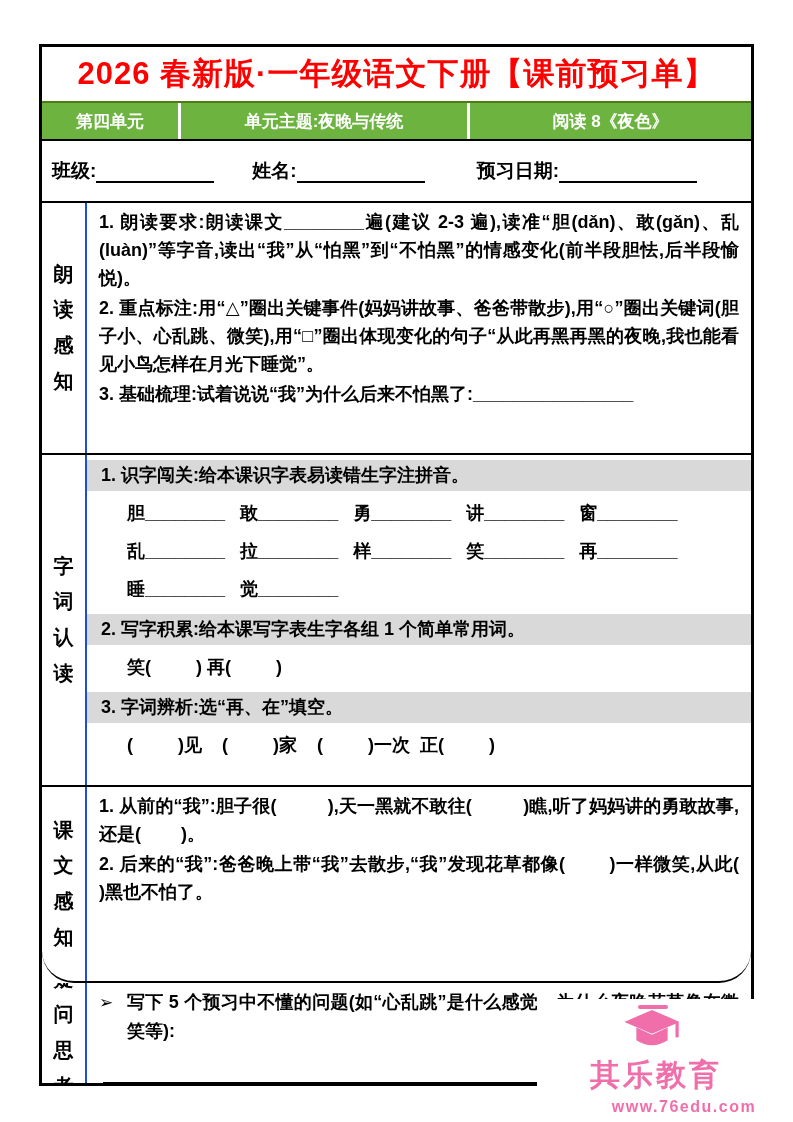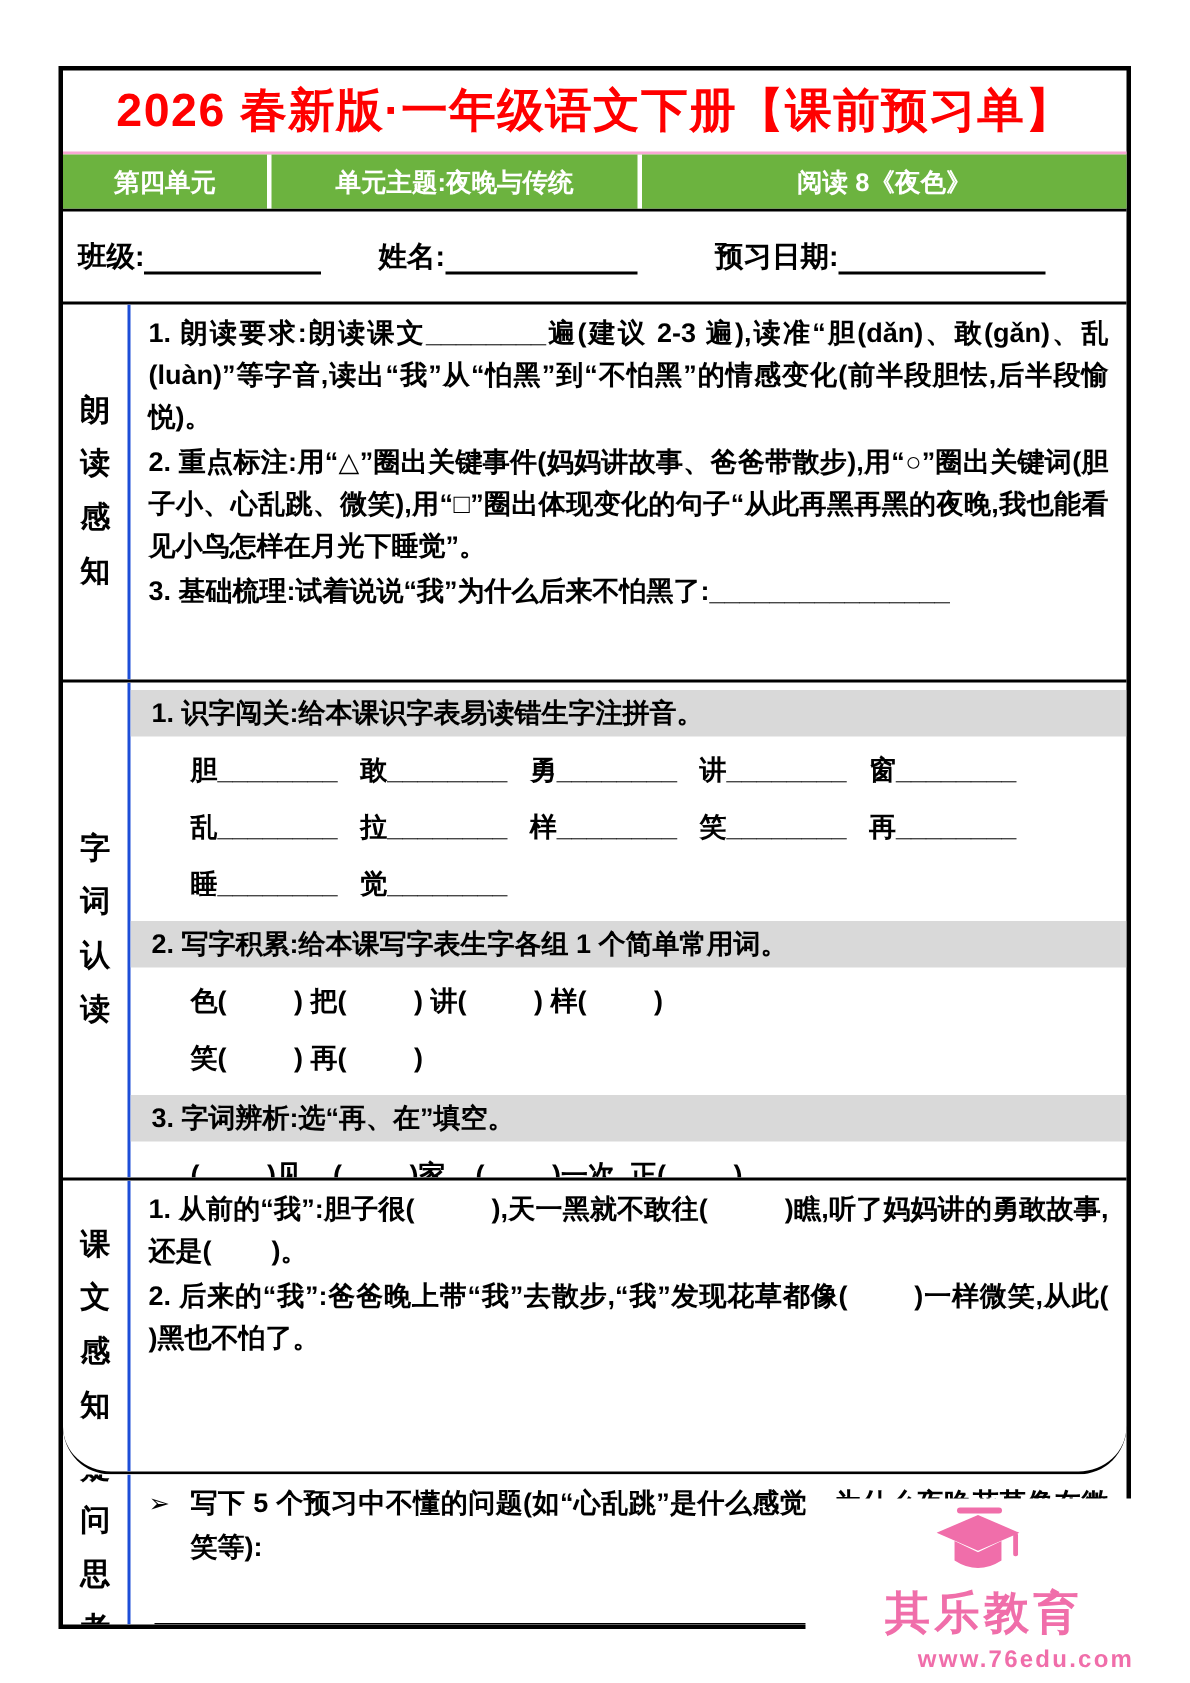--- a/index.html
+++ b/index.html
@@ -17,37 +17,37 @@
     left: 39px; top: 44px;
     width: 715px; height: 1042px;
     border: 3px solid #000;
     background: #fff;
     display: flex;
     flex-direction: column;
   }
 
   .title {
     height: 56px;
-    border-bottom: 2px solid #f9a8d4;
+    border-bottom: 2px solid #4d7c0f;
     display: flex; align-items: center; justify-content: center;
     font-size: 31px; font-weight: 900;
     color: var(--title-red, #ff0000);
     letter-spacing: 1px;
     white-space: nowrap;
   }
 
   .banner { height: 38px; border-bottom: 2px solid #000; display: flex; }
   .bcell {
     background: var(--banner-green, #6cb33f);
     color: #fff; font-weight: 700; font-size: 17px;
     display: flex; align-items: center; justify-content: center;
     white-space: pre;
   }
   .bcell.b1 { width: 136px; }
-  .bcell.b2 { width: 250px; border-left: 3px solid #fff; border-right: 3px solid #fff; }
+  .bcell.b2 { width: 292px; border-left: 3px solid #fff; border-right: 3px solid #fff; }
   .bcell.b3 { flex: 1; }
 
   .info-row {
     height: 62px;
     border-bottom: 2px solid #000;
     display: flex; align-items: center;
     padding: 0 10px;
     font-size: 19px; font-weight: 700;
   }
   .info-label { white-space: pre; }
@@ -183,21 +183,20 @@
     <div class="trow r-zici">
       <div class="tlabel">
         <span>字词认读</span>
       </div>
       <div class="tcontent">
         <div class="gray-bar">1. 识字闯关:给本课识字表易读错生字注拼音。</div>
         <p class="fill">胆________   敢________   勇________   讲________   窗________</p>
         <p class="fill">乱________   拉________   样________   笑________   再________</p>
         <p class="fill">睡________   觉________</p>
         <div class="gray-bar">2. 写字积累:给本课写字表生字各组 1 个简单常用词。</div>
-        <p class="fill">色(         ) 把(         ) 讲(         ) 样(         )</p>
         <p class="fill">笑(         ) 再(         )</p>
         <div class="gray-bar">3. 字词辨析:选“再、在”填空。</div>
         <p class="fill">(         )见    (         )家    (         )一次  正(         )</p>
       </div>
     </div>
 
     <div class="trow r-kewen">
       <div class="tlabel">
         <span>课文感知</span>
       </div>

